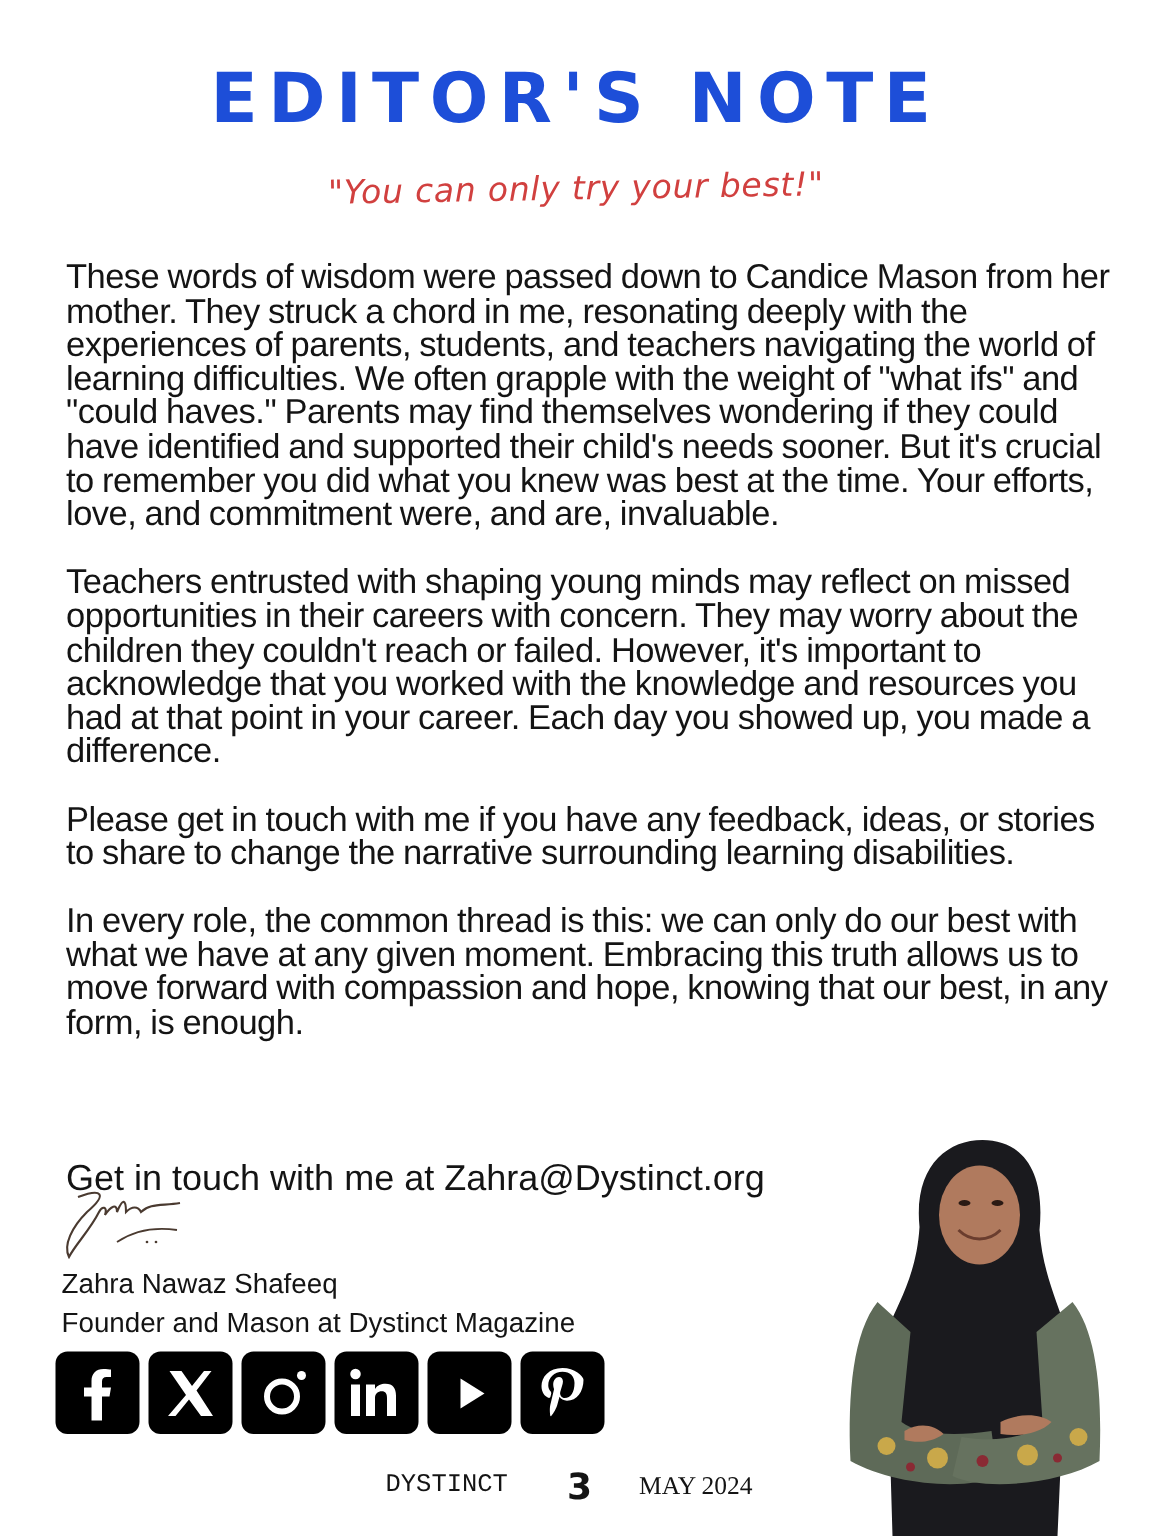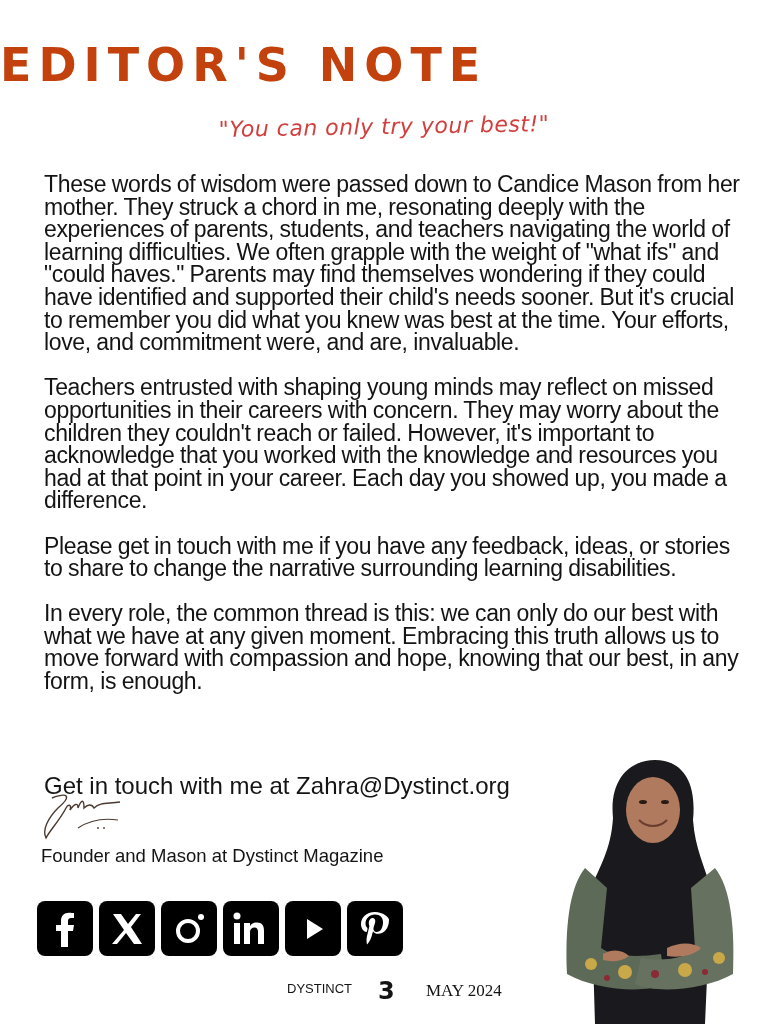--- a/index.html
+++ b/index.html
@@ -1,28 +1,28 @@
 <!DOCTYPE html>
 <html><head>
 <meta charset="utf-8">
 <style>
   html, body { margin:0; padding:0; }
   body { width:768px; height:1024px; background:#ffffff; position:relative; overflow:hidden; font-family:"Liberation Sans", sans-serif; color:#141414; }
-  .title { position:absolute; top:38px; left:0; width:768px; text-align:left; font-family:"DejaVu Sans", sans-serif; font-weight:bold; font-size:46px; letter-spacing:7px; color:#c2410c; margin:0; }
+  .title { position:absolute; top:38px; left:0; width:768px; text-align:center; font-family:"DejaVu Sans", sans-serif; font-weight:bold; font-size:46px; letter-spacing:7px; color:#1d4ed8; margin:0; }
   .quote { position:absolute; top:114px; left:0; width:768px; text-align:center; font-family:"DejaVu Sans", sans-serif; font-size:22px; color:#d1403f; font-style:italic; letter-spacing:0.5px; transform:rotate(-1deg); }
   .body { position:absolute; top:173px; left:44px; width:700px; font-size:23px; line-height:22.6px; letter-spacing:-0.35px; word-spacing:-0.5px; }
   .body p { margin:0 0 22.6px 0; }
   .contact { position:absolute; top:772px; left:44px; font-size:24px; }
   .signature { position:absolute; top:790px; left:38px; width:100px; height:52px; }
   .name { position:absolute; top:843px; left:41px; font-size:18.5px; line-height:26px; }
   .socials { position:absolute; top:901px; left:37px; display:flex; gap:6px; }
   .social { width:56px; height:55px; background:#000; border-radius:8px; display:flex; align-items:center; justify-content:center; }
   .social svg { width:40px; height:40px; }
   .footer { position:absolute; top:981px; left:0; width:768px; }
-  .f-brand { position:absolute; left:257px; font-family:Liberation Sans, sans-serif; font-size:13px;margin-left:30px; }
+  .f-brand { position:absolute; left:257px; font-family:Liberation Mono, monospace; font-size:17px; }
   .f-page { position:absolute; left:378px; top:-4px; font-family:"DejaVu Sans", sans-serif; font-weight:bold; font-size:24px; }
   .f-date { position:absolute; left:426px; font-family:Liberation Serif, serif; font-size:17px; }
   .photo { position:absolute; left:555px; top:758px; width:190px; height:266px; }
 </style>
 </head>
 <body>
 
 <h1 class="title">EDITOR'S NOTE</h1>
 <div class="quote">"You can only try your best!"</div>
 
@@ -36,20 +36,21 @@
 <div class="contact">Get in touch with me at Zahra@Dystinct.org</div>
 
 <svg class="signature" viewBox="0 0 100 52">
   <path d="M14 8 C30 2 34 6 20 18 C10 28 4 40 8 48 C12 40 22 30 28 18 C30 14 34 14 32 20 C36 14 40 12 40 18 C44 8 46 10 46 18 C50 14 54 14 56 18 C62 12 70 14 82 12" fill="none" stroke="#4a3a30" stroke-width="1.4"></path>
   <path d="M40 38 C52 30 66 28 80 30" fill="none" stroke="#4a3a30" stroke-width="1.2"></path>
   <circle cx="60" cy="38" r="0.9" fill="#4a3a30"></circle>
     <circle cx="66" cy="38" r="0.9" fill="#4a3a30"></circle>
 </svg>
 
 <div class="name">
+  <div>Zahra Nawaz Shafeeq</div>
   <div>Founder and Mason at Dystinct Magazine</div>
 </div>
 
 <div class="socials">
   <div class="social">
     <svg viewBox="0 0 40 40">
         <path d="M23 38V22h5l1-6h-6v-4c0-2 1-3 3-3h3V4c-1 0-3-.3-5-.3-5 0-8 3-8 8v4.3h-5v6h5v16z" fill="#fff"></path>
       </svg>
   </div>
   <div class="social">

